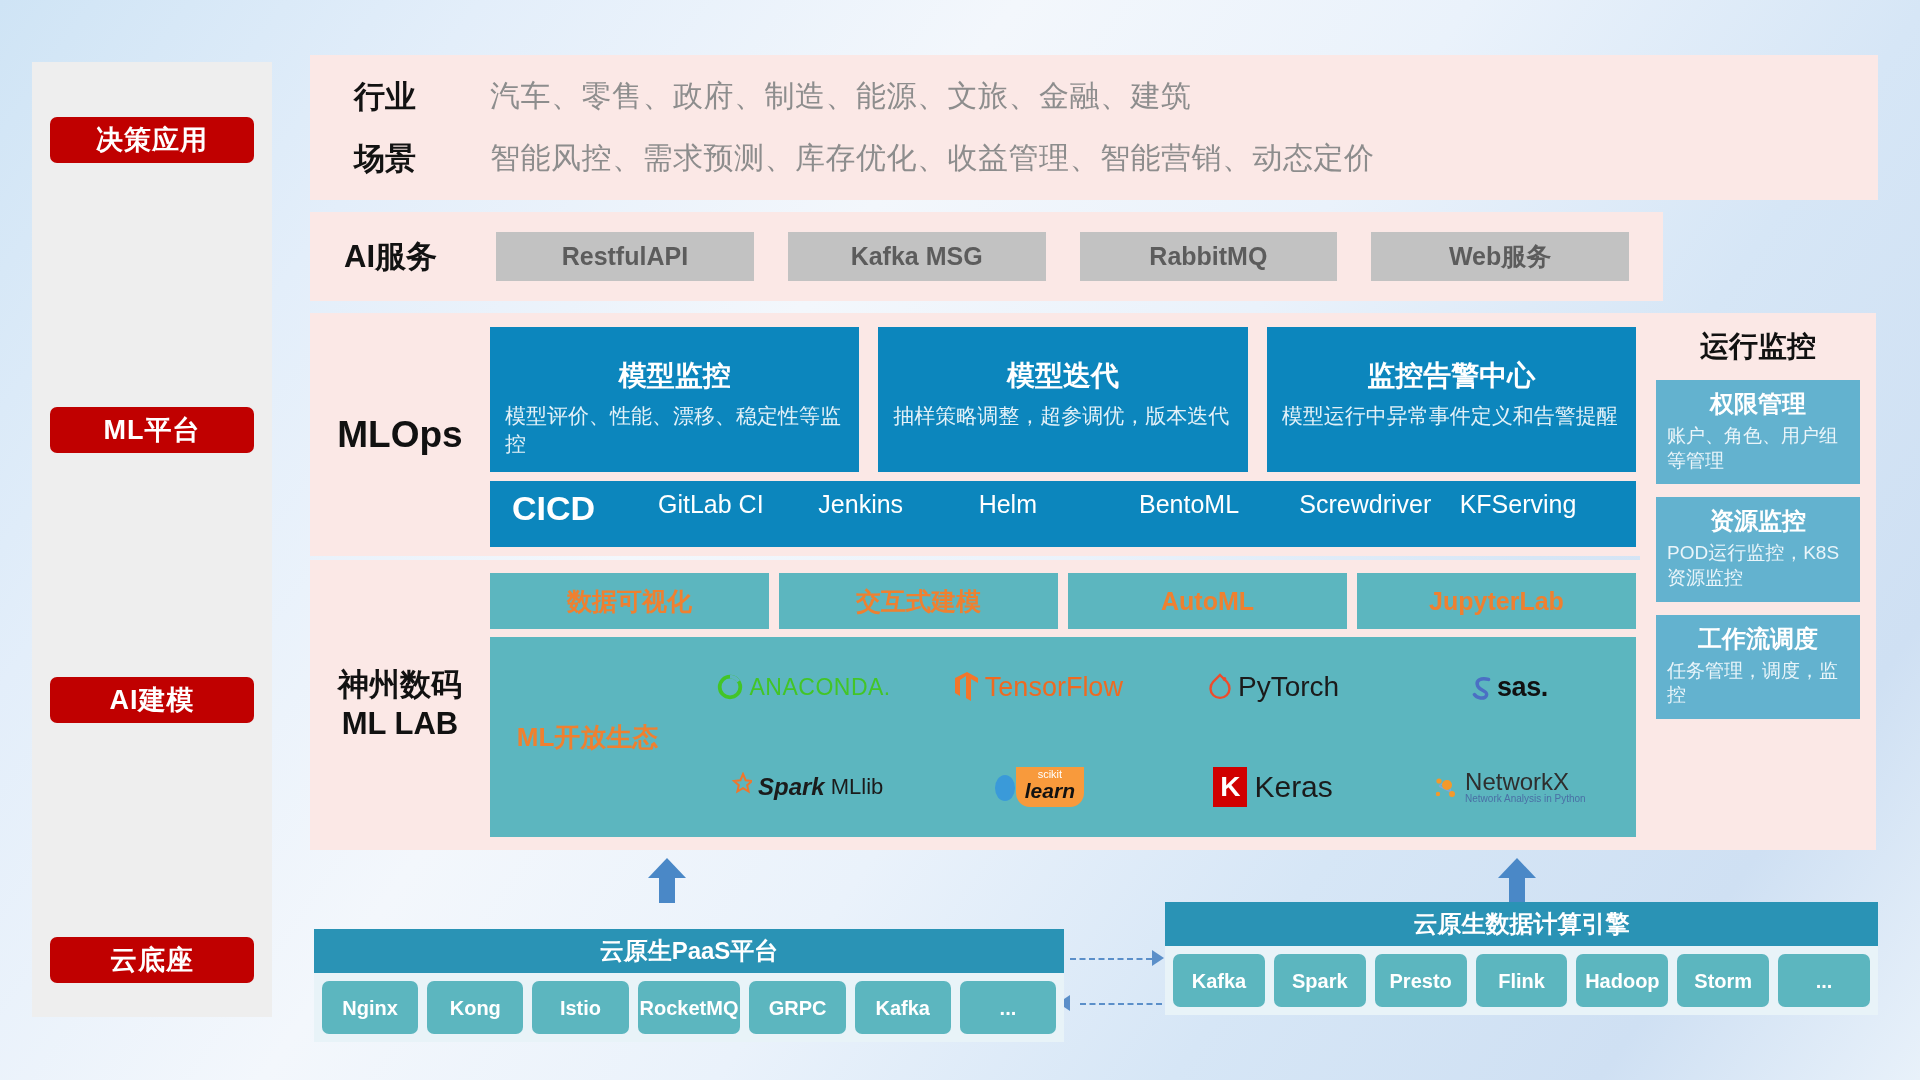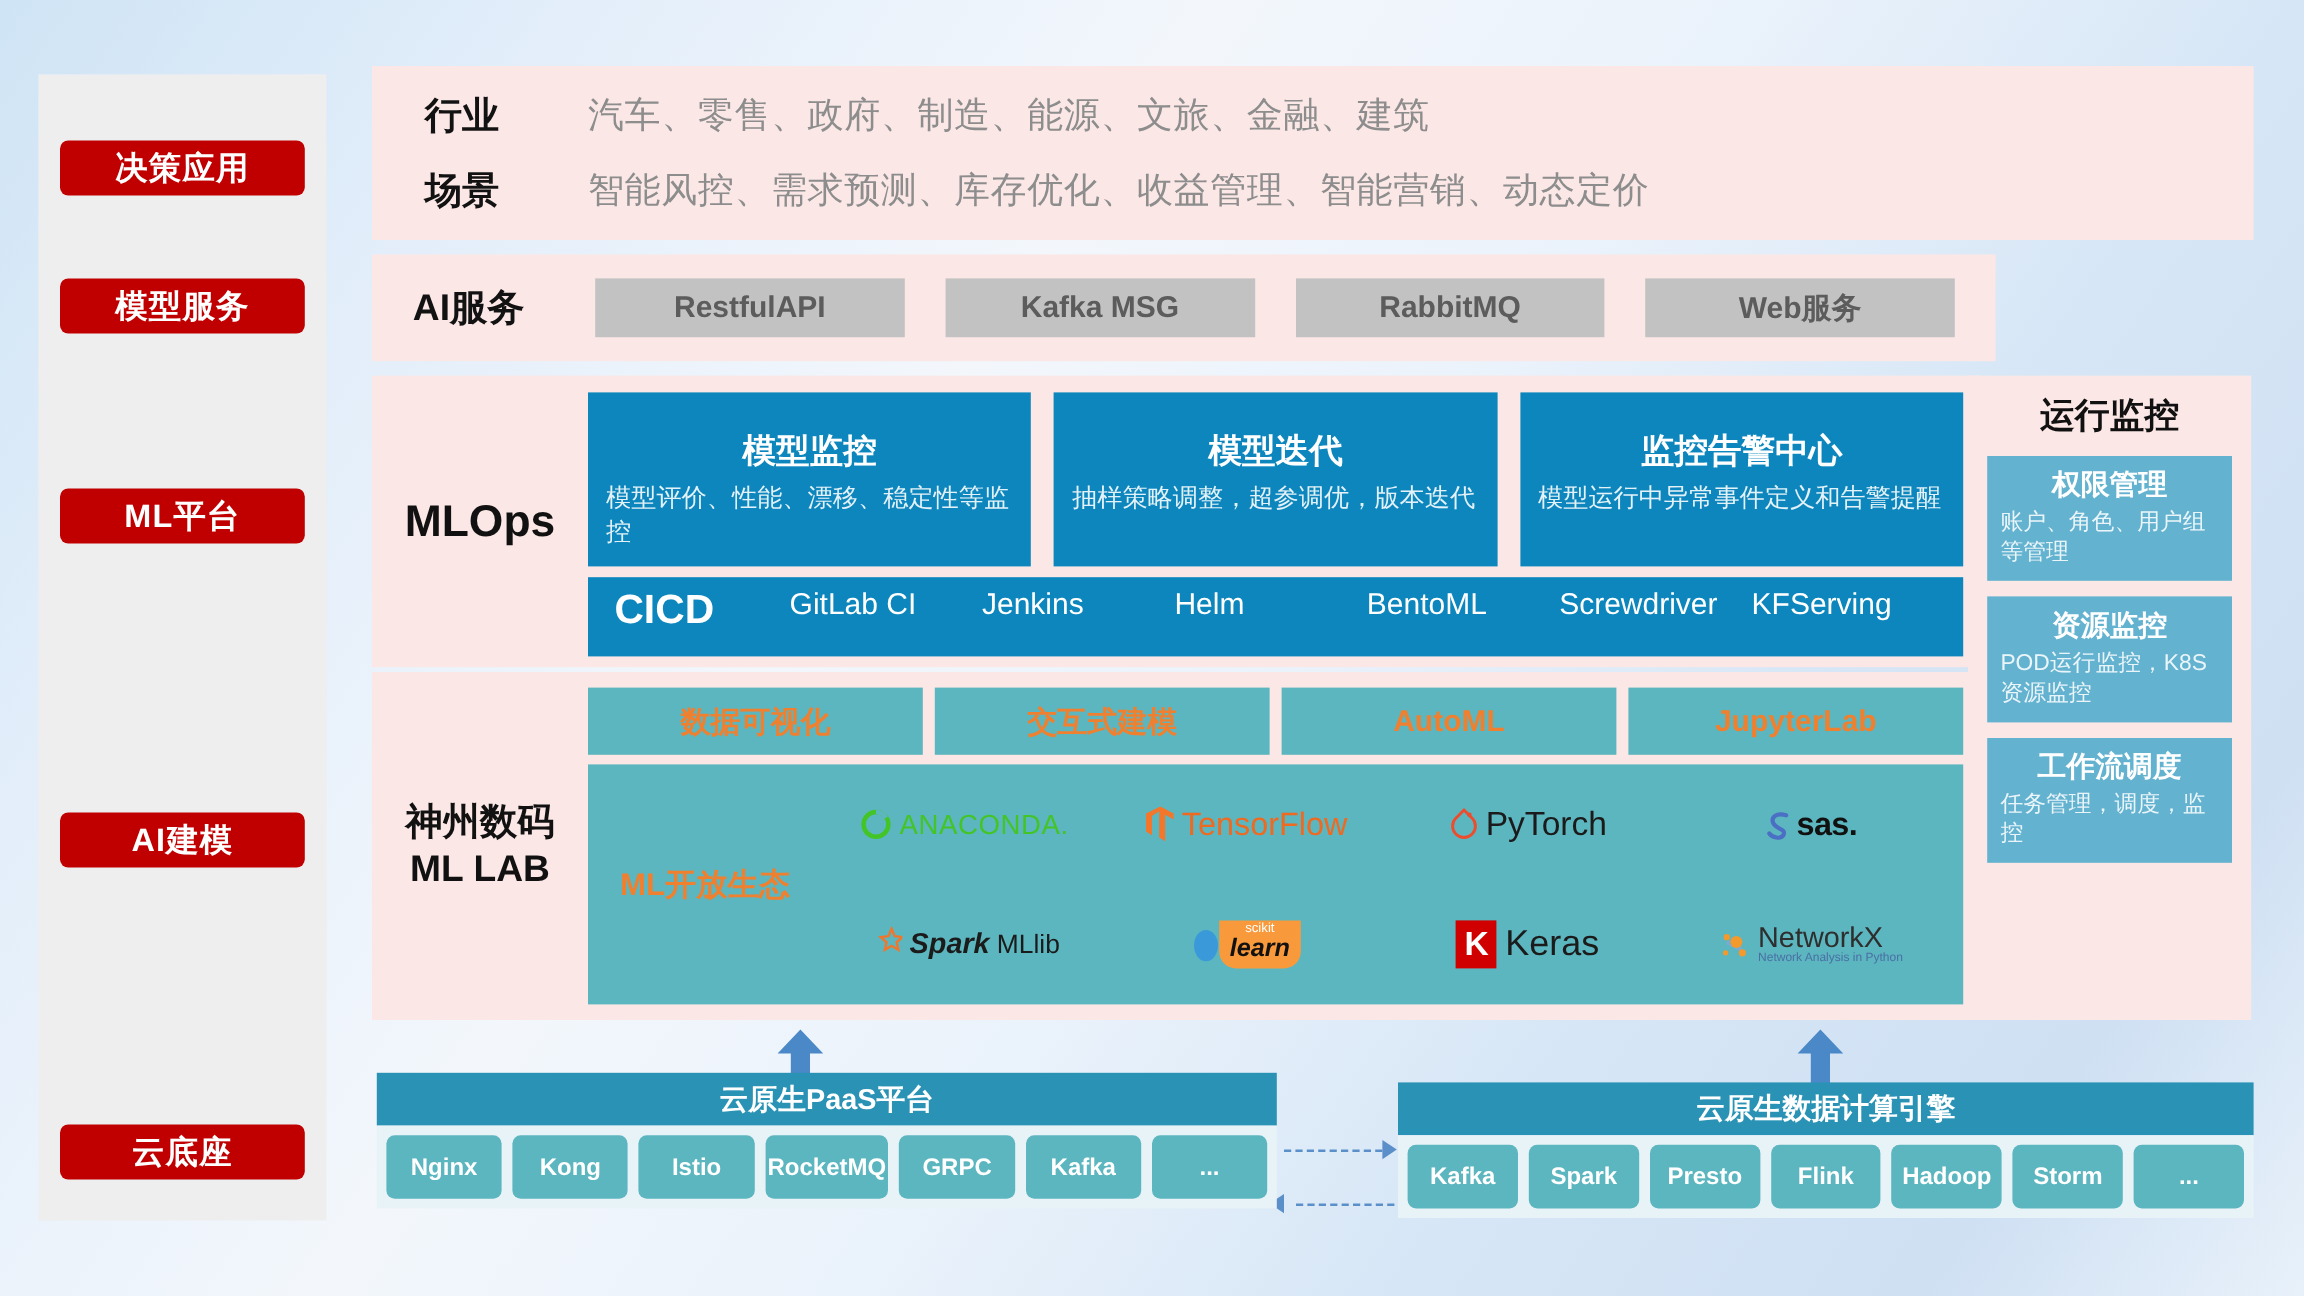--- a/index.html
+++ b/index.html
@@ -94,23 +94,20 @@
   .dash-tri{position:absolute;width:0;height:0;}
 </style>
 </head>
 <body>
 
 <div class="stage">
 
   <div class="rail">
     <div class="rail-pill" style="top:55px">
         <span>决策应用</span>
-      </div>
-    <div class="rail-pill" style="top:170px">
-        <span>模型服务</span>
       </div>
     <div class="rail-pill" style="top:345px">
         <span>ML平台</span>
       </div>
     <div class="rail-pill" style="top:615px">
         <span>AI建模</span>
       </div>
     <div class="rail-pill" style="top:875px">
         <span>云底座</span>
       </div>
@@ -285,21 +282,21 @@
   <div class="arrow-wrap" style="left:1495px;top:858px;width:44px;height:44px;">
     <div class="arrow-head" style="left:3px;top:0;"></div>
     <div class="arrow-stem" style="left:14px;top:19px;width:16px;height:26px;"></div>
   </div>
 
   <div class="dashline" style="left:1070px;top:958px;width:82px;"></div>
   <div class="dash-tri" style="left:1152px;top:950px;border-top:8px solid transparent;border-bottom:8px solid transparent;border-left:12px solid #5b8fc9;"></div>
   <div class="dashline" style="left:1080px;top:1003px;width:82px;"></div>
   <div class="dash-tri" style="left:1058px;top:995px;border-top:8px solid transparent;border-bottom:8px solid transparent;border-right:12px solid #5b8fc9;"></div>
 
-  <div class="cloudbox" style="left:314px;top:894px;width:750px;">
+  <div class="cloudbox" style="left:314px;top:929px;width:750px;">
     <div class="cloud-head">云原生PaaS平台</div>
     <div class="cloud-body">
       <div class="cloud-chip">Nginx</div>
       <div class="cloud-chip">Kong</div>
       <div class="cloud-chip">Istio</div>
       <div class="cloud-chip">RocketMQ</div>
       <div class="cloud-chip">GRPC</div>
       <div class="cloud-chip">Kafka</div>
       <div class="cloud-chip">...</div>
     </div>

